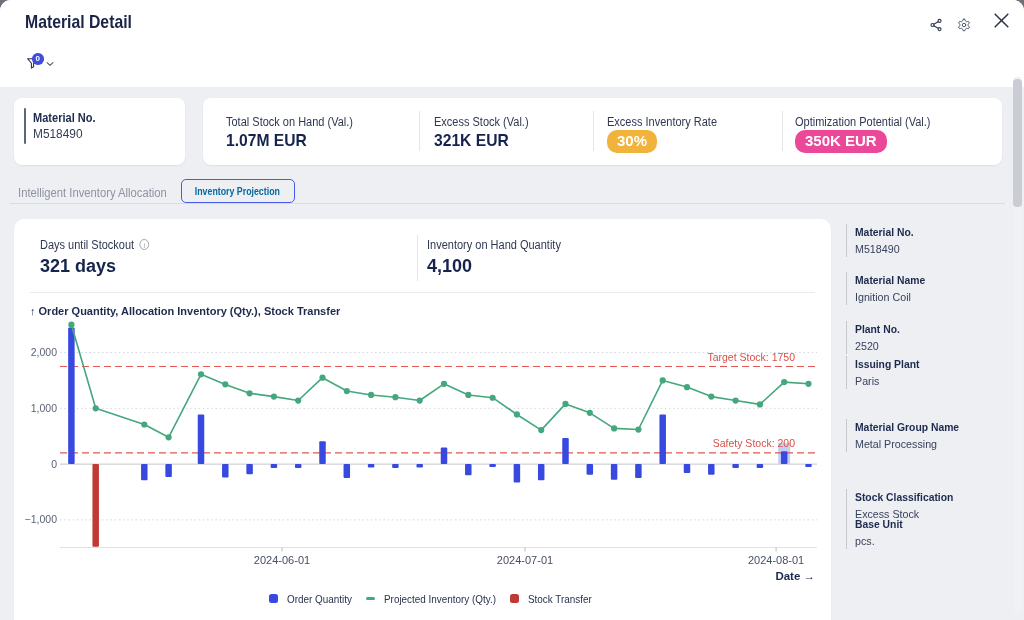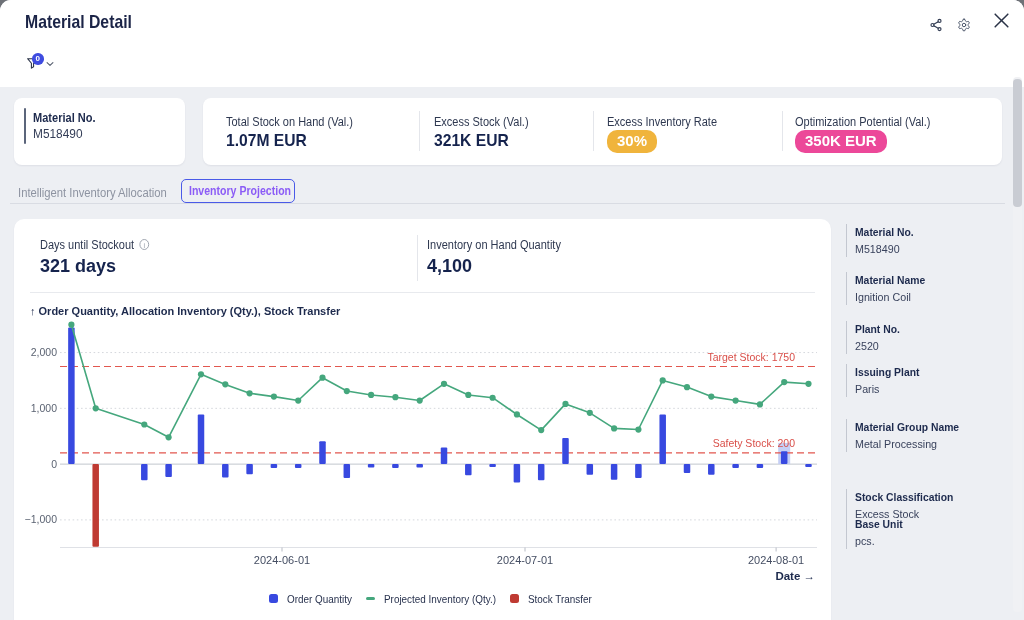--- a/index.html
+++ b/index.html
@@ -31,22 +31,22 @@
   .metric-label { position:absolute; top:17px; left:0; font-size:12.5px; color:#2e3850; white-space:nowrap; transform:scaleX(.88); transform-origin:0 0; }
   .metric-value { position:absolute; top:33px; left:0; font-size:17px; font-weight:700; color:#15234d; white-space:nowrap; transform:scaleX(.92); transform-origin:0 0; }
   .metric-div { position:absolute; top:13px; width:1px; height:40px; background:#e4e6eb; }
   .pill { display:inline-block; font-size:15px; font-weight:700; color:#fff; border-radius:10px; padding:2.5px 10px 3.5px; line-height:1.1; }
   .pill-amber { background:#f0b43c; }
   .pill-gray  { background:#ec4899; }
   
   .tab-inactive { position:absolute; left:18px; top:186px; font-size:12.5px; color:#8d93a1; cursor:pointer; transform:scaleX(.9); transform-origin:0 50%; white-space:nowrap; }
   .tab-active {
     position:absolute; left:181px; top:179px; width:113.5px; height:24px;
-    border:1.8px solid #4a5ae8; border-radius:5px; display:flex; align-items:center; justify-content:flex-start;
-    font-size:12px; font-weight:600; color:#8b5cf6; cursor:pointer;
+    border:1.8px solid #4a5ae8; border-radius:5px; display:flex; align-items:center; justify-content:center;
+    font-size:10px; font-weight:600; color:#0369a1; cursor:pointer;
   }
   .tab-active > span { transform:scaleX(.88); transform-origin:50% 50%; white-space:nowrap; }
   .tabs-underline { position:absolute; left:10px; top:203px; width:995px; height:1px; background:#d9dce3; }
   
   .panel { position:absolute; left:14px; top:219px; width:817px; height:401px; background:#fff; border-radius:10px 10px 0 0; box-shadow:0 1px 2px rgba(25,35,65,.06); }
   .stat-label { position:absolute; font-size:12.5px; color:#2e3850; white-space:nowrap; transform:scaleX(.88); transform-origin:0 0; }
   .stat-value { position:absolute; font-size:18px; font-weight:700; color:#15234d; white-space:nowrap; }
   .stat-div { position:absolute; left:403px; top:16px; width:1px; height:46px; background:#e4e6eb; }
   .panel-sep { position:absolute; left:16px; top:73px; width:785px; height:1px; background:#e8eaee; }
   .chart-title { position:absolute; left:16px; top:86px; font-size:11px; font-weight:700; color:#1d2a4d; }
@@ -261,21 +261,21 @@
         <div class="side-value">M518490</div>
       </div>
       <div class="side-item" style="top: 272.3px;">
         <div class="side-label">Material Name</div>
         <div class="side-value">Ignition Coil</div>
       </div>
       <div class="side-item" style="top: 321.1px;">
         <div class="side-label">Plant No.</div>
         <div class="side-value">2520</div>
       </div>
-      <div class="side-item" style="top: 364px;">
+      <div class="side-item" style="top: 356px;">
         <div class="side-label">Issuing Plant</div>
         <div class="side-value">Paris</div>
       </div>
       <div class="side-item" style="top: 418.7px;">
         <div class="side-label">Material Group Name</div>
         <div class="side-value">Metal Processing</div>
       </div>
       <div class="side-item" style="top: 489px;">
         <div class="side-label">Stock Classification</div>
         <div class="side-value">Excess Stock</div>

